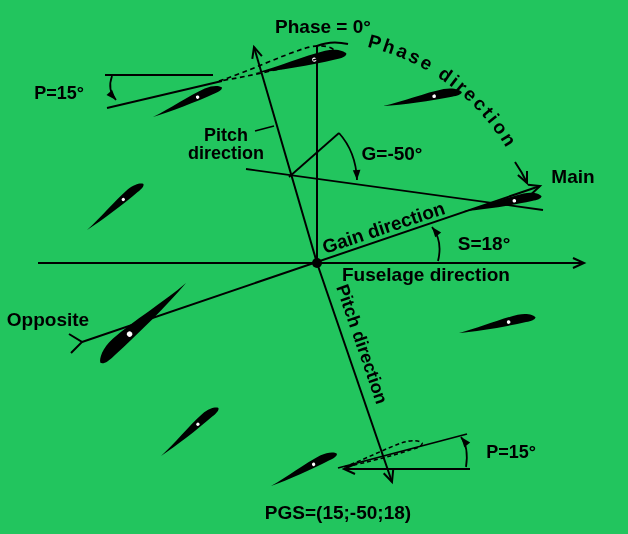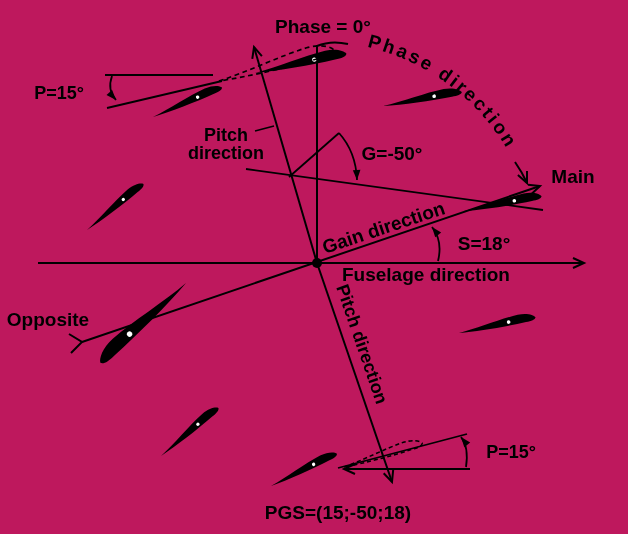--- a/index.html
+++ b/index.html
@@ -1,16 +1,16 @@
 <!DOCTYPE html>
 <html><head>
 <meta charset="utf-8">
 <style>
   html,body{margin:0;padding:0;background:#fff;}
-  #stage{position:relative;width:628px;height:534px;background:#be185d;overflow:hidden;}
+  #stage{position:relative;width:628px;height:534px;background:#22c55e;overflow:hidden;}
   svg{display:block;}
   text{font-family:"Liberation Sans","DejaVu Sans",sans-serif;font-weight:bold;fill:#000;}
   .ln{stroke:#000;stroke-width:2;fill:none;}
   .thin{stroke:#000;stroke-width:1.8;fill:none;}
   .foil{fill:#000;}
   .dash{fill:none;stroke:#000;}
 </style>
 </head>
 <body>
 

